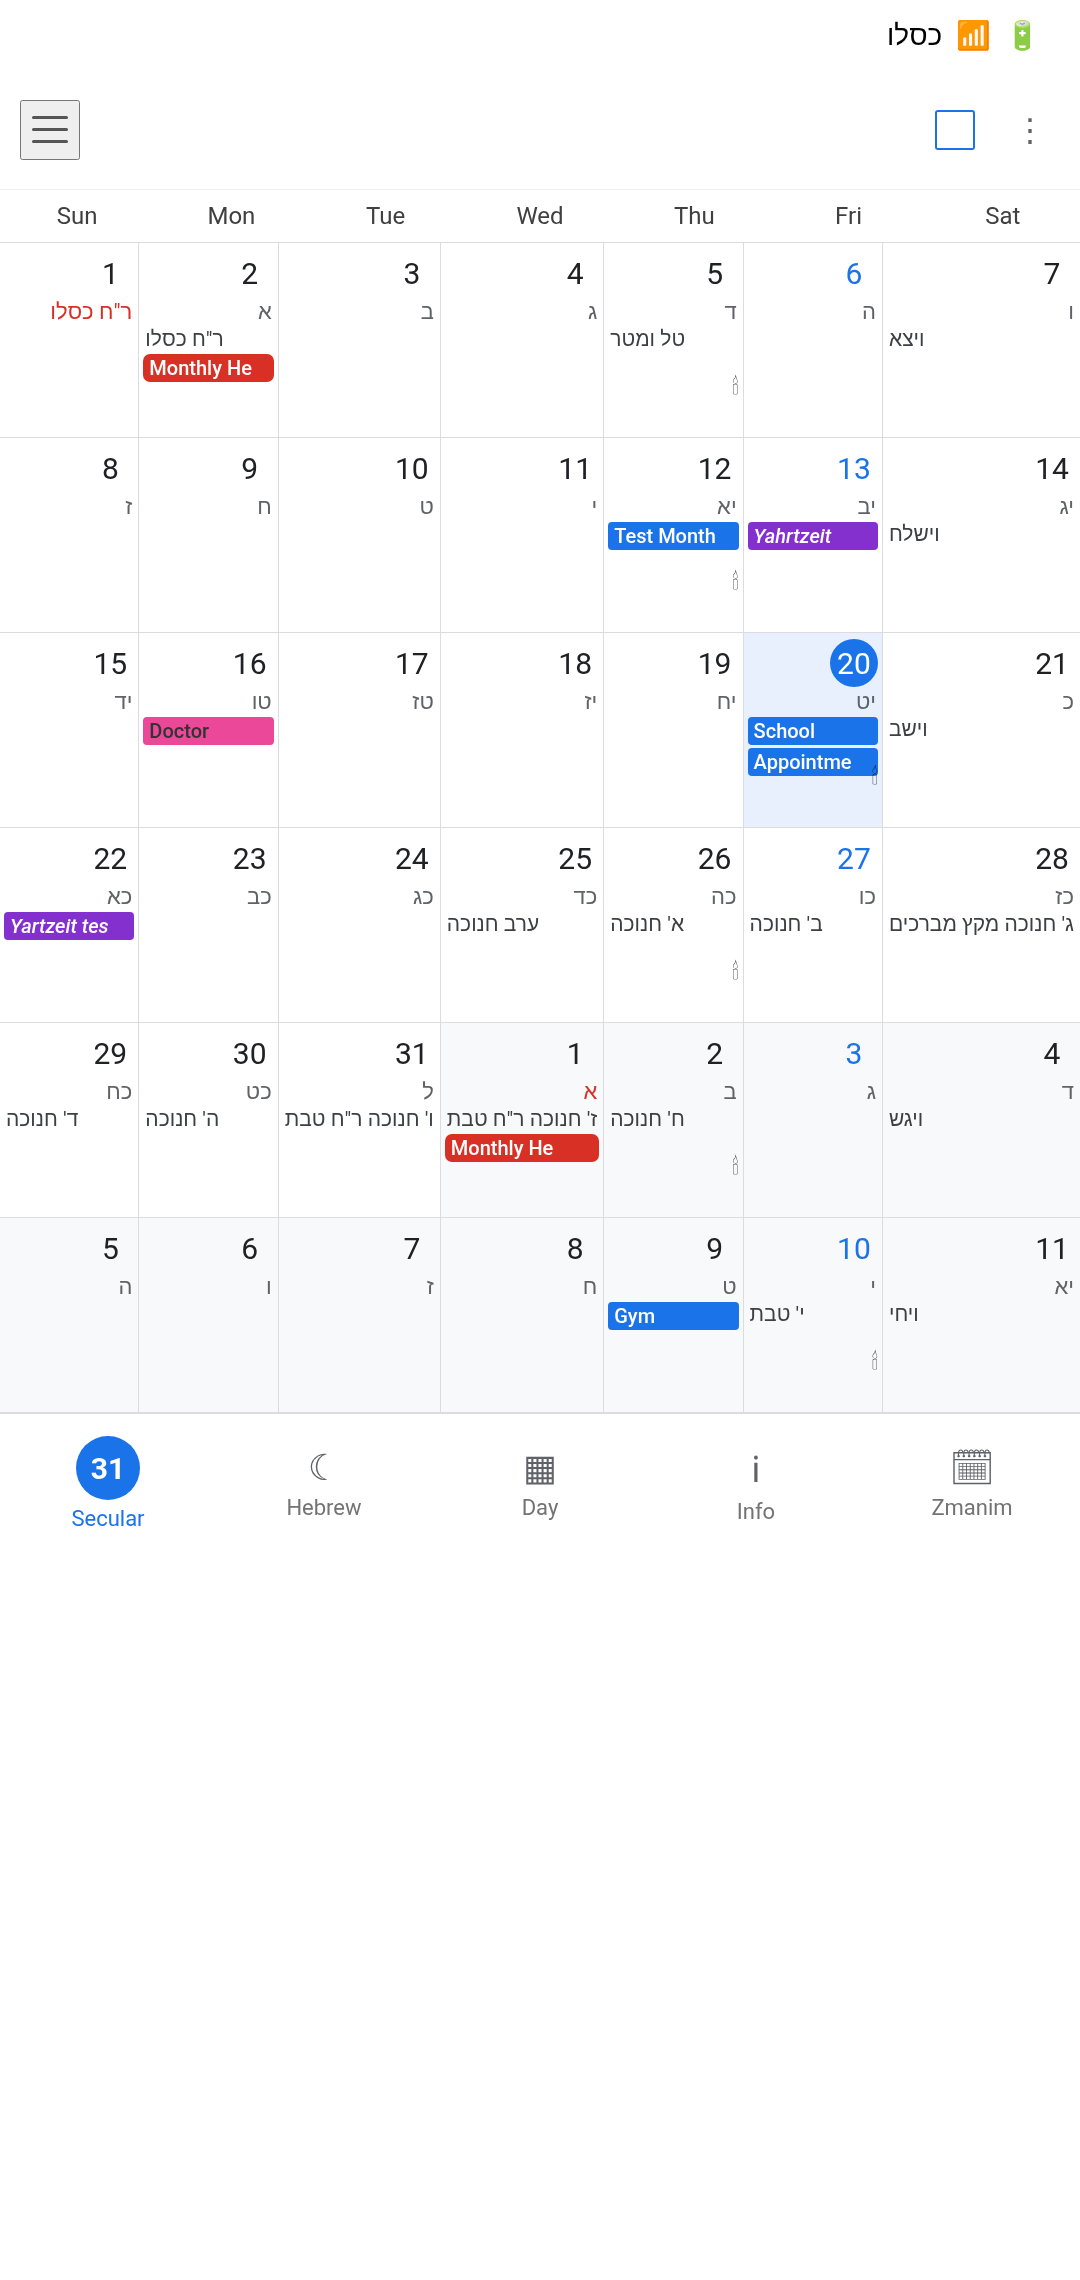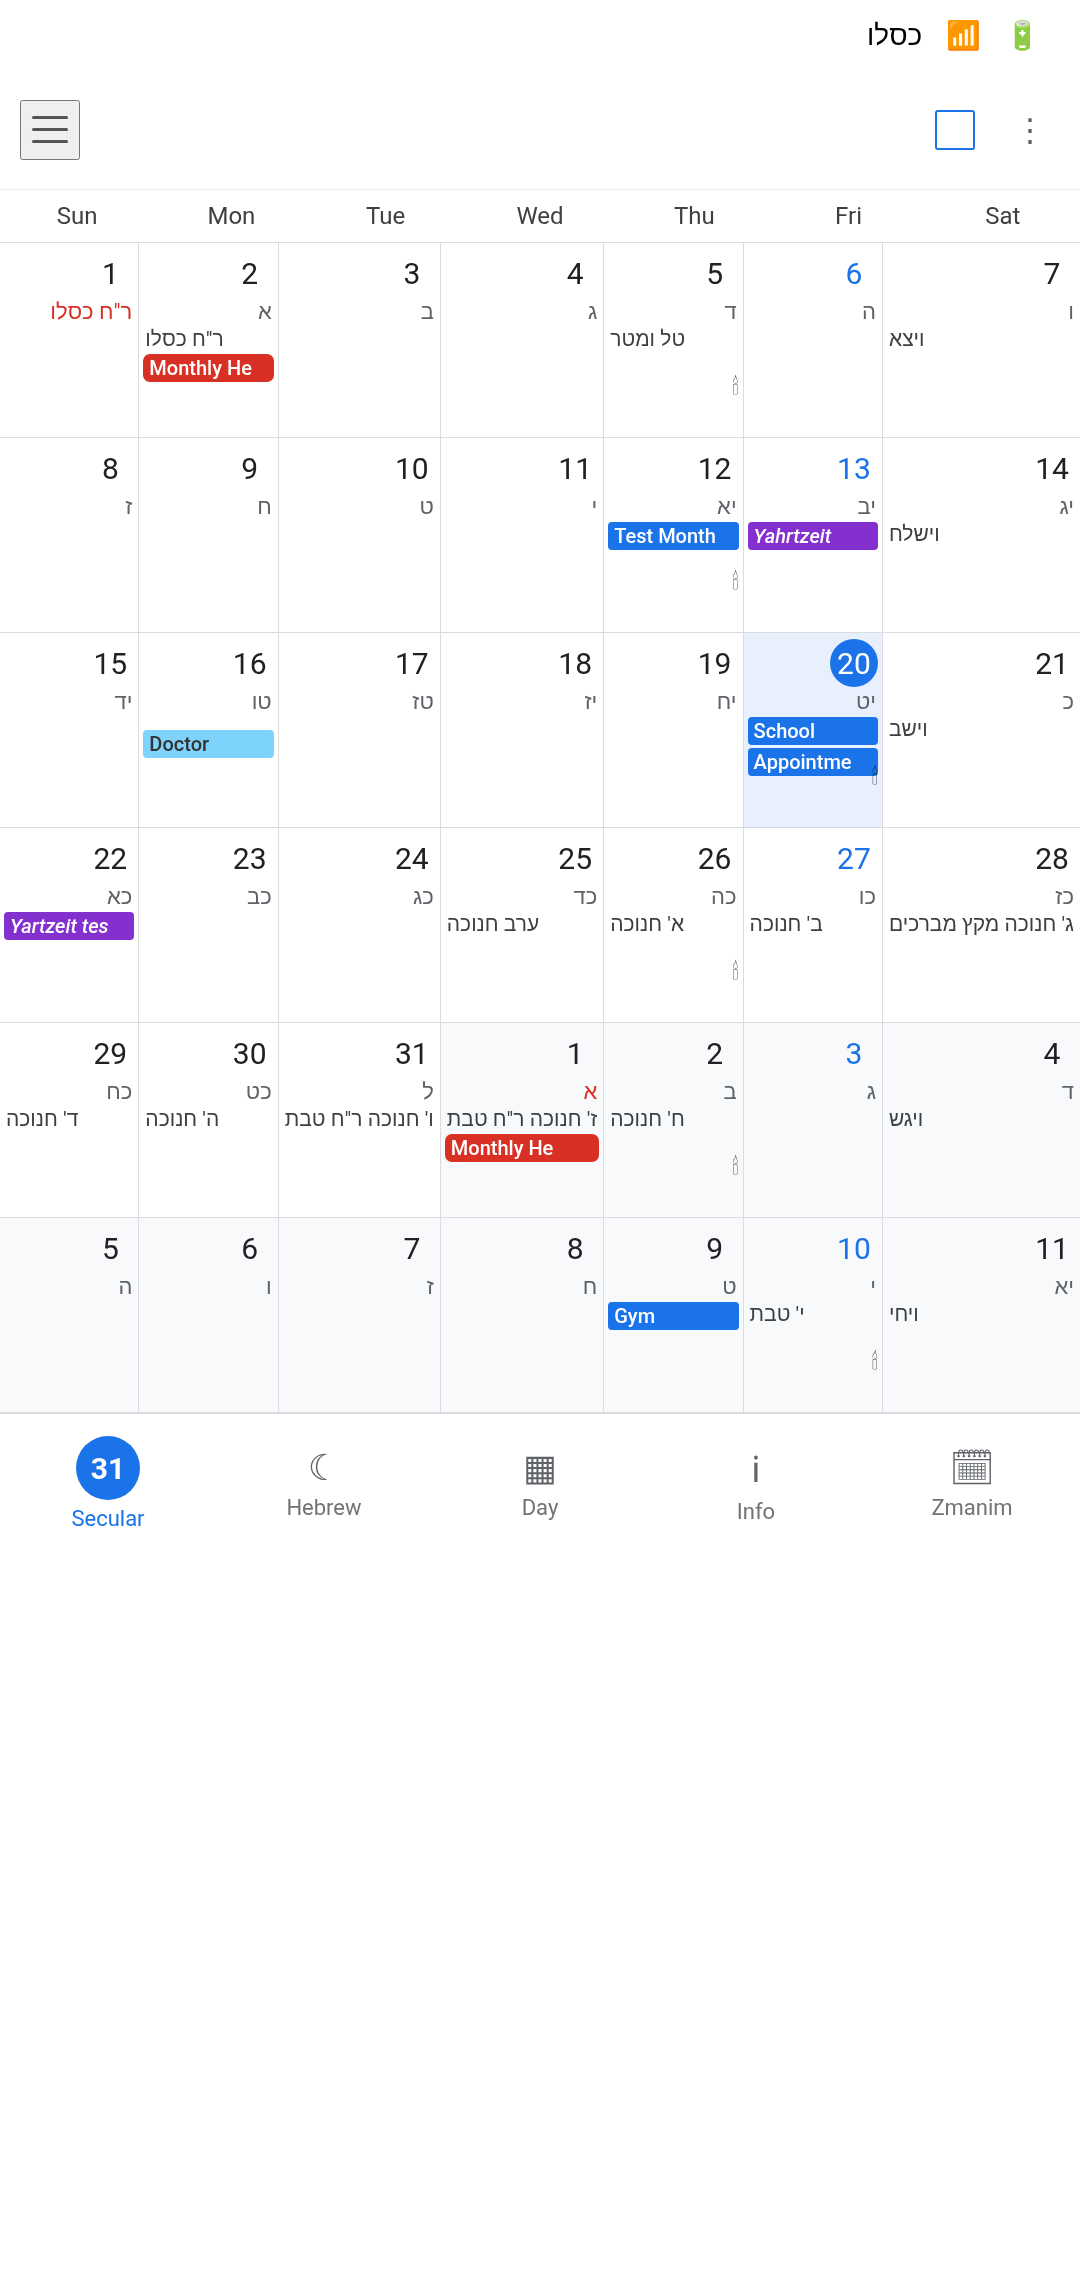--- a/index.html
+++ b/index.html
@@ -19,21 +19,21 @@
       align-items: center;
       padding: 12px 40px;
       height: 70px;
     }
     .status-time {
       font-size: 30px;
       font-weight: 500;
     }
     .status-icons {
       display: flex;
-      gap: 24px;
+      gap: 14px;
       align-items: center;
     }
 
     
     .header {
       display: flex;
       align-items: center;
       padding: 10px 20px;
       height: 120px;
       border-bottom: 1px solid #eee;
@@ -209,21 +209,21 @@
       border-radius: 4px;
       color: #fff;
       font-weight: 500;
       white-space: nowrap;
       overflow: hidden;
       text-overflow: ellipsis;
       max-width: 100%;
     }
     .event-chip.red { background: #d93025; border-radius: 7px; }
     .event-chip.blue { background: #1a73e8; }
-    .event-chip.yellow { background: #7dd3fc; color: #333; margin-top: 13px; }
+    .event-chip.yellow { background: #ec4899; color: #333; }
     .event-chip.purple { background: #8430CE; font-style: italic; }
 
     .event-text {
       font-size: 21px;
       color: #3c4043;
       padding: 0 2px;
       white-space: nowrap;
       overflow: hidden;
       text-overflow: ellipsis;
     }

